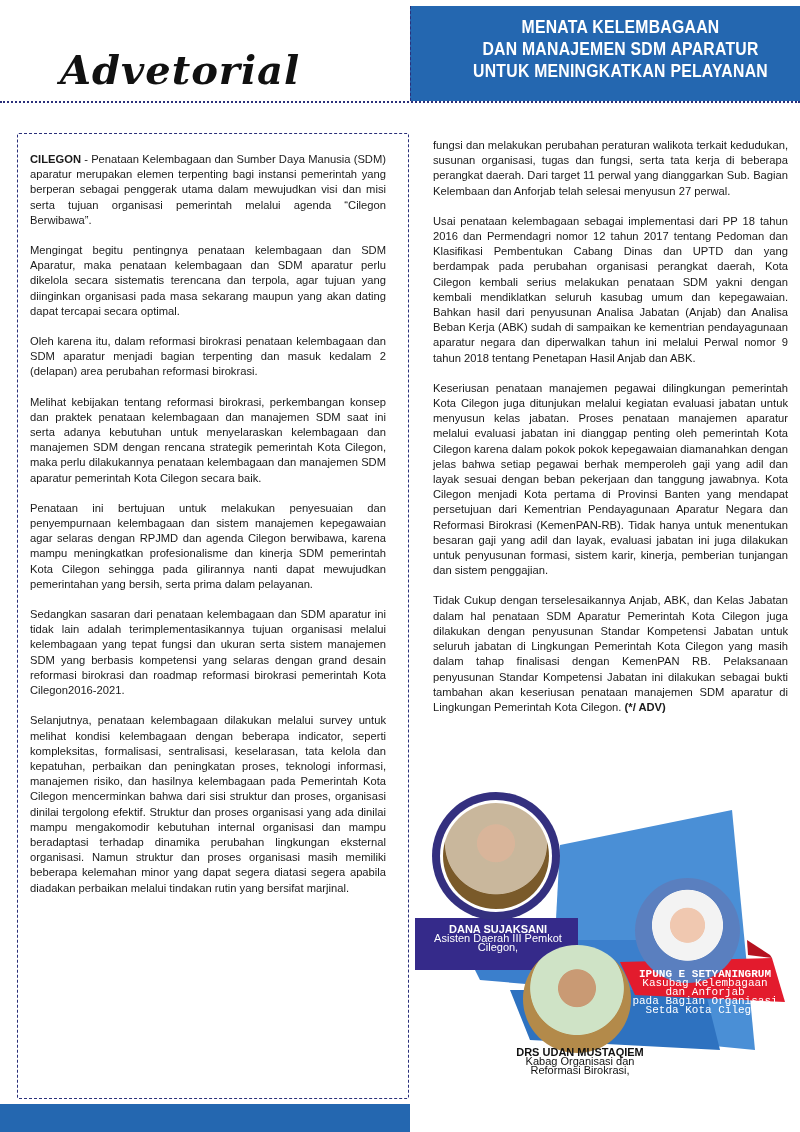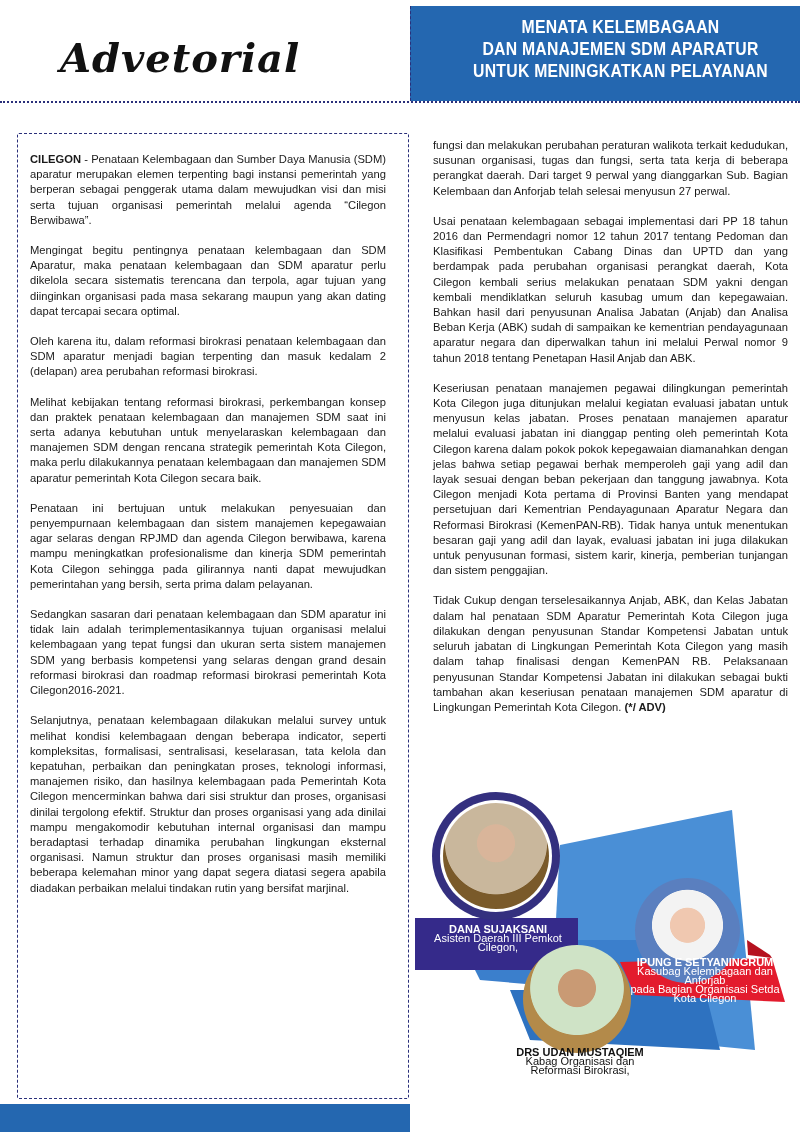--- a/index.html
+++ b/index.html
@@ -1,18 +1,18 @@
 <!DOCTYPE html>
 <html><head>
   <meta charset="utf-8">
   <style>
     html, body { margin:0; padding:0; }
     body { width:800px; height:1132px; position:relative; background:#ffffff; overflow:hidden;
       font-family:"DejaVu Sans", sans-serif; color:#1a1a1a; }
-    .brand { position:absolute; left:60px; top:34px; font-family:"DejaVu Serif", serif; font-style:italic; font-weight:bold;
+    .brand { position:absolute; left:60px; top:46px; font-family:"DejaVu Serif", serif; font-style:italic; font-weight:bold;
       font-size:40px; color:#111; letter-spacing:1px; }
     .title-box { position:absolute; left:410px; top:6px; width:420px; height:95px; background:#2467b0;
       border-left:1px dashed #2a2f7a; color:#fff; text-align:center; font-family:"Liberation Sans", sans-serif;
       font-weight:bold; font-size:17.5px; line-height:22px; padding-top:10px; box-sizing:border-box; letter-spacing:0.3px; }
     .title-box div { transform:scaleX(0.9); }
     .top-rule { position:absolute; left:0; top:101px; width:800px; border-top:2px dotted #2a2f7a; }
     .left-box { position:absolute; left:17px; top:133px; width:392px; height:966px; border:1.5px dashed #2a2f7a;
       border-radius:2px; box-sizing:border-box; }
     .col { position:absolute; font-family:"Liberation Sans", sans-serif; font-size:11.2px; line-height:15.2px;
       text-align:justify; color:#1a1a1a; }
@@ -45,21 +45,21 @@
   <p><span class="bold">CILEGON</span><span> - Penataan Kelembagaan dan Sumber Daya Manusia (SDM) aparatur merupakan elemen terpenting bagi instansi pemerintah yang berperan sebagai penggerak utama dalam mewujudkan visi dan misi serta tujuan organisasi pemerintah melalui agenda “Cilegon Berwibawa”.</span></p>
   <p>Mengingat begitu pentingnya penataan kelembagaan dan SDM Aparatur, maka penataan  kelembagaan dan SDM aparatur perlu dikelola secara sistematis terencana dan terpola, agar tujuan yang diinginkan organisasi pada masa sekarang maupun yang akan dating dapat tercapai secara optimal.</p>
   <p>Oleh karena itu, dalam reformasi birokrasi penataan kelembagaan dan SDM aparatur menjadi bagian terpenting dan masuk kedalam 2 (delapan) area perubahan reformasi birokrasi.</p>
   <p>Melihat kebijakan tentang reformasi birokrasi, perkembangan konsep dan praktek penataan kelembagaan dan manajemen SDM saat ini serta adanya kebutuhan untuk menyelaraskan kelembagaan dan manajemen SDM dengan rencana strategik pemerintah Kota Cilegon, maka perlu dilakukannya penataan kelembagaan dan manajemen SDM aparatur pemerintah Kota Cilegon secara baik.</p>
   <p>Penataan ini bertujuan untuk melakukan penyesuaian dan penyempurnaan kelembagaan dan sistem manajemen kepegawaian agar selaras dengan RPJMD dan agenda Cilegon berwibawa, karena mampu meningkatkan profesionalisme dan kinerja SDM pemerintah Kota Cilegon sehingga pada gilirannya nanti dapat mewujudkan pemerintahan yang bersih, serta prima dalam pelayanan.</p>
   <p>Sedangkan sasaran dari penataan kelembagaan dan SDM aparatur ini tidak lain adalah terimplementasikannya tujuan organisasi melalui kelembagaan yang tepat fungsi dan ukuran serta sistem manajemen SDM yang berbasis kompetensi yang selaras dengan grand desain reformasi birokrasi dan roadmap reformasi birokrasi pemerintah Kota Cilegon2016-2021.</p>
   <p>Selanjutnya, penataan kelembagaan dilakukan melalui survey untuk melihat kondisi kelembagaan dengan beberapa indicator, seperti kompleksitas, formalisasi, sentralisasi, keselarasan, tata kelola dan kepatuhan, perbaikan dan peningkatan proses, teknologi informasi, manajemen risiko, dan hasilnya kelembagaan pada Pemerintah Kota Cilegon mencerminkan bahwa dari sisi struktur dan proses, organisasi dinilai tergolong efektif. Struktur dan proses organisasi yang ada dinilai mampu mengakomodir kebutuhan internal organisasi dan mampu beradaptasi terhadap dinamika perubahan lingkungan eksternal organisasi. Namun struktur dan proses organisasi masih memiliki beberapa kelemahan minor yang dapat segera diatasi segera apabila diadakan perbaikan melalui tindakan rutin yang bersifat marjinal.</p>
 </div>
 
 <div class="col col-right">
-  <p>fungsi dan melakukan perubahan peraturan walikota terkait kedudukan, susunan organisasi, tugas dan fungsi, serta tata kerja di beberapa perangkat daerah. Dari target 9 perwal yang dianggarkan Sub. Bagian Kelembaan dan Anforjab telah selesai menyusun 27 perwal.</p>
+  <p>fungsi dan melakukan perubahan peraturan walikota terkait kedudukan, susunan organisasi, tugas dan fungsi, serta tata kerja di beberapa perangkat daerah. Dari target 11 perwal yang dianggarkan Sub. Bagian Kelembaan dan Anforjab telah selesai menyusun 27 perwal.</p>
   <p>Usai penataan kelembagaan sebagai implementasi dari PP 18 tahun 2016  dan Permendagri nomor 12 tahun 2017 tentang Pedoman dan Klasifikasi Pembentukan Cabang Dinas dan UPTD dan yang berdampak pada perubahan organisasi perangkat daerah, Kota Cilegon kembali serius melakukan penataan SDM yakni dengan kembali mendiklatkan seluruh kasubag umum dan kepegawaian. Bahkan hasil dari penyusunan Analisa Jabatan (Anjab) dan Analisa Beban Kerja (ABK) sudah di sampaikan ke kementrian pendayagunaan aparatur negara dan diperwalkan tahun ini melalui Perwal nomor 9 tahun 2018 tentang Penetapan Hasil Anjab dan ABK.</p>
   <p>Keseriusan penataan manajemen pegawai dilingkungan pemerintah Kota Cilegon juga ditunjukan melalui kegiatan evaluasi jabatan untuk menyusun kelas jabatan. Proses penataan manajemen aparatur melalui evaluasi jabatan ini dianggap penting oleh pemerintah Kota Cilegon karena dalam pokok pokok kepegawaian diamanahkan dengan jelas bahwa setiap pegawai berhak memperoleh gaji yang adil dan layak sesuai dengan beban pekerjaan dan tanggung jawabnya. Kota Cilegon menjadi Kota pertama di Provinsi Banten yang mendapat persetujuan dari Kementrian Pendayagunaan Aparatur Negara dan Reformasi Birokrasi (KemenPAN-RB). Tidak hanya untuk menentukan besaran gaji yang adil dan layak, evaluasi jabatan ini juga dilakukan untuk penyusunan formasi, sistem karir, kinerja, pemberian tunjangan dan sistem penggajian.</p>
   <p><span>Tidak Cukup dengan terselesaikannya Anjab, ABK, dan Kelas Jabatan dalam hal penataan SDM Aparatur Pemerintah Kota Cilegon juga dilakukan dengan penyusunan Standar Kompetensi Jabatan untuk seluruh jabatan di Lingkungan Pemerintah Kota Cilegon yang masih dalam tahap finalisasi dengan KemenPAN RB. Pelaksanaan penyusunan Standar Kompetensi Jabatan ini dilakukan sebagai bukti tambahan akan keseriusan penataan manajemen SDM aparatur  di Lingkungan Pemerintah Kota Cilegon. </span><span class="bold">(*/ ADV)</span></p>
 </div>
 
 <div class="deco">
   <svg width="390" height="300" viewBox="0 0 390 300" style="position:absolute;left:0;top:0">
     <polygon points="150,55 322,20 345,260 140,240" fill="#4a8fd6"></polygon>
     <polygon points="50,150 300,150 305,210 70,190" fill="#3b7fcc"></polygon>
     <polygon points="100,200 295,200 310,260 120,250" fill="#2e72c0"></polygon>
@@ -72,21 +72,21 @@
   <div class="photo" style="left:22px;top:2px;width:128px;height:128px;background:#34307f;">
     <div style="position:absolute;left:8px;top:8px;width:112px;height:112px;border-radius:50%;background:#fff;"></div>
     <div style="position:absolute;left:11px;top:11px;width:106px;height:106px;border-radius:50%;background:radial-gradient(circle at 50% 38%, #d9b59a 0 22%, #c9b79c 23% 60%, #7a5a2a 61%);"></div>
   </div>
   <div class="cap" style="left:8px;top:135px;width:160px;">
     <div>DANA SUJAKSANI</div>
     <div class="sub">Asisten Daerah III Pemkot Cilegon,</div>
   </div>
 
   <div class="photo" style="left:225px;top:88px;width:105px;height:105px;background:radial-gradient(circle at 50% 45%, #f0c8b0 0 22%, #f3f3f3 23% 45%, #5a7fbf 46%);"></div>
-  <div class="cap" style="left:220px;top:168px;width:150px;">
+  <div class="cap" style="left:220px;top:180px;width:150px;font-family:Liberation Mono, monospace;">
     <div>IPUNG E SETYANINGRUM</div>
     <div class="sub">Kasubag Kelembagaan dan Anforjab</div>
     <div class="sub">pada Bagian Organisasi Setda Kota Cilegon</div>
   </div>
 
   <div class="photo" style="left:113px;top:155px;width:108px;height:108px;background:radial-gradient(circle at 50% 40%, #c99a74 0 22%, #cfe3c6 23% 55%, #b38a4a 56%);"></div>
   <div class="cap cap-dark" style="left:95px;top:258px;width:150px;">
     <div>DRS UDAN MUSTAQIEM</div>
     <div class="sub">Kabag Organisasi dan Reformasi Birokrasi,</div>
   </div>

